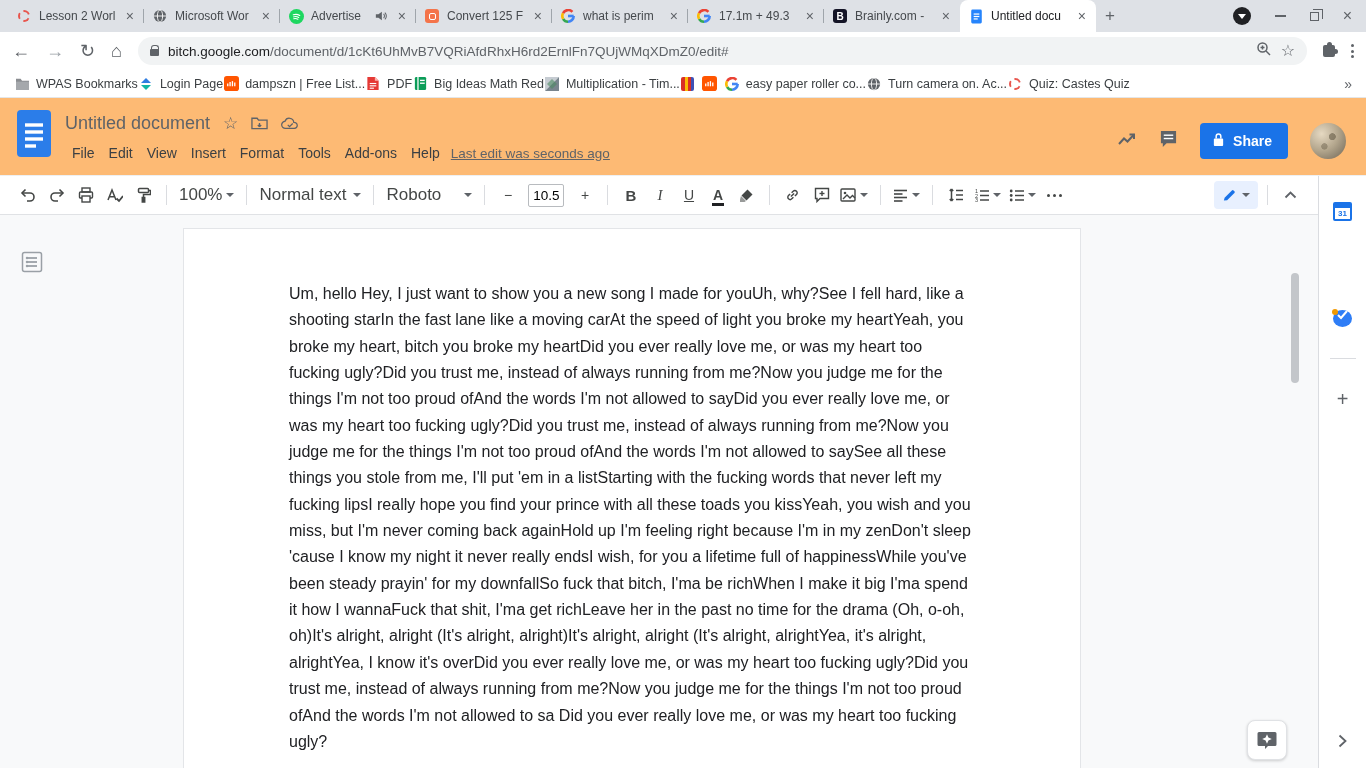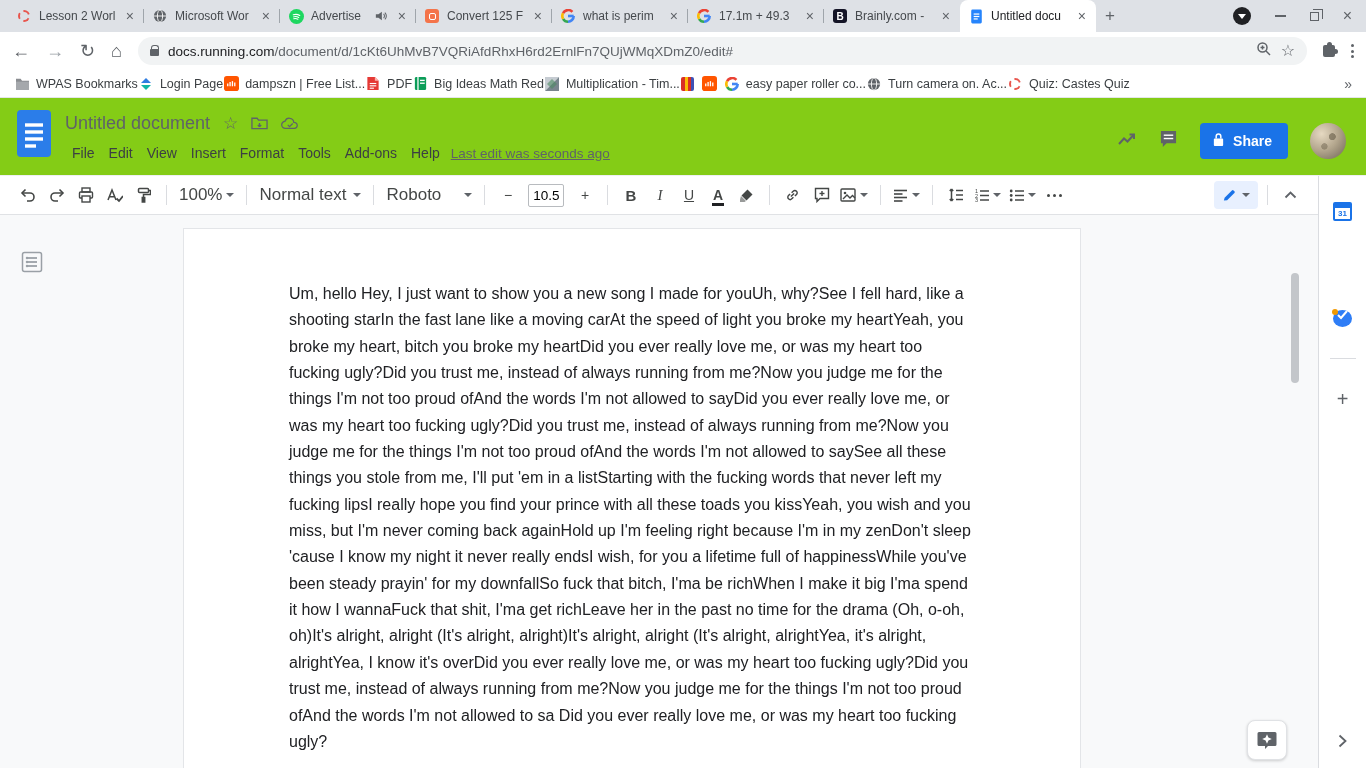--- a/index.html
+++ b/index.html
@@ -44,21 +44,21 @@
   
   .bookmarks { height:28px; background:#fff; border-bottom:1px solid #e4e6e8; display:flex; align-items:center; padding:0 14px; font-size:12.5px; color:#3c4043; }
   .bm { display:flex; align-items:center; gap:6px; white-space:nowrap; }
   .bm-ic { width:16px; height:16px; display:flex; align-items:center; justify-content:center; flex-direction:column; }
   .tri-up { width:0; height:0; border-left:5px solid transparent; border-right:5px solid transparent; border-bottom:5px solid #2f7de1; }
   .tri-dn { width:0; height:0; border-left:5px solid transparent; border-right:5px solid transparent; border-top:5px solid #12b5a5; margin-top:2px; }
   .stripes { width:13px; height:14px; border-radius:2px; background:linear-gradient(90deg,#d93025 0 28%,#fbbc04 28% 52%,#d93025 52% 76%,#3f51b5 76%); }
   .overflow { margin-left:auto; color:#5f6368; font-size:14px; }
 
   
-  .docs-header { height:78px; background:#84cc16; display:flex; padding:9px 14px 0 16px; border-bottom:1px solid #eef0f2; }
+  .docs-header { height:78px; background:#fdba74; display:flex; padding:9px 14px 0 16px; border-bottom:1px solid #eef0f2; }
   .title-block { margin-left:13px; flex:1; min-width:0; }
   .title-row { display:flex; align-items:center; gap:13px; height:32px; }
   .doc-title { font-size:18px; color:#5f6368; }
   .h-ic { color:#5f6368; font-size:15px; line-height:1; display:flex; align-items:center; }
   .menubar { display:flex; align-items:center; margin-top:3px; font-size:14px; color:#3c4043; }
   .menubar .mi { padding:3px 7px; border-radius:3px; }
   .last-edit { margin-left:4px; font-size:13.5px; color:#5f6368; text-decoration:underline; }
   .header-right { display:flex; align-items:center; gap:22px; padding-right:6px; }
   .share-btn { background:#1a73e8; color:#fff; border:none; border-radius:4px; height:36px; padding:0 16px 0 12px; font-size:14px; font-weight:bold; display:flex; align-items:center; gap:8px; font-family:inherit; }
   .avatar { width:36px; height:36px; border-radius:50%;
@@ -210,21 +210,21 @@
   </div>
 </div>
 
 <div class="navbar">
   <span class="nav-glyph">←</span>
   <span class="nav-glyph disabled">→</span>
   <span class="nav-glyph">↻</span>
   <span class="nav-glyph">⌂</span>
   <div class="omnibox">
     <span class="lock"></span>
-    <span class="url"><span class="dom">docs.running.com</span><span class="path">/document/d/1cKt6UhMvB7VQRiAfdRhxH6rd2ErnlFn7QUjWMqXDmZ0/edit#</span></span>
+    <span class="url"><span class="dom">bitch.google.com</span><span class="path">/document/d/1cKt6UhMvB7VQRiAfdRhxH6rd2ErnlFn7QUjWMqXDmZ0/edit#</span></span>
     <span>
       <svg width="16" height="16" viewBox="0 0 16 16" fill="none" stroke="#5f6368" stroke-width="1.5">
           <circle cx="6.5" cy="6.5" r="4.5"></circle>
           <line x1="10" y1="10" x2="14" y2="14"></line>
           <line x1="4.5" y1="6.5" x2="8.5" y2="6.5"></line>
           <line x1="6.5" y1="4.5" x2="6.5" y2="8.5"></line>
         </svg>
     </span>
     <span class="nav-glyph" style="font-size:16px">☆</span>
   </div>

